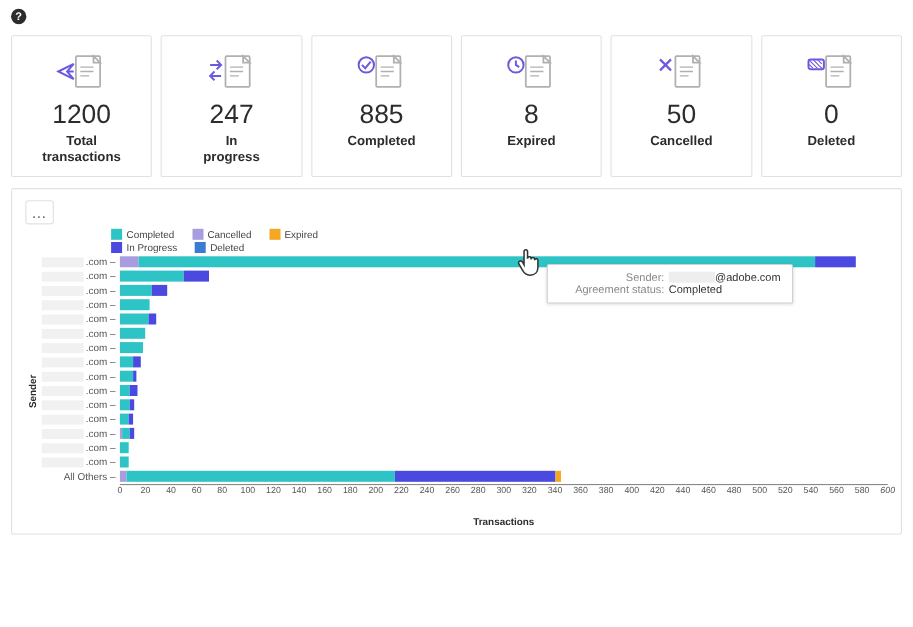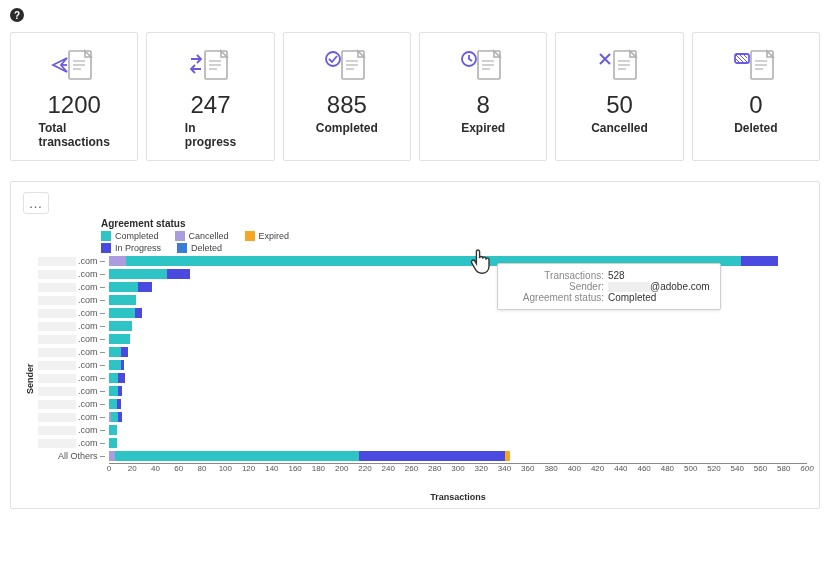--- a/index.html
+++ b/index.html
@@ -2,25 +2,25 @@
 <html><head>
 <meta charset="utf-8">
 <style>
 * { box-sizing: border-box; margin: 0; padding: 0; }
 body { font-family: -apple-system, BlinkMacSystemFont, "Segoe UI", Arial, sans-serif; background: #fff; width: 830px; height: 570px; overflow: hidden; color: #2c2c2c; }
 .page { padding: 8px 10px; }
 .page-title-row { display: flex; align-items: center; gap: 6px; margin-bottom: 10px; }
 .page-title { font-size: 18px; font-weight: 600; color: #2c2c2c; }
 .help-icon { width: 14px; height: 14px; border-radius: 50%; background: #2c2c2c; color: #fff; font-size: 10px; font-weight: 700; display: inline-flex; align-items: center; justify-content: center; cursor: pointer; }
 
-.cards { display: flex; gap: 8px; margin-bottom: 20px; }
+.cards { display: flex; gap: 8px; margin-bottom: 10px; }
 .card { flex: 1; border: 1px solid #e1e1e1; border-radius: 2px; padding: 12px 6px 10px; display: flex; flex-direction: column; align-items: center; justify-content: flex-start; min-height: 120px; }
 .card-icon { height: 38px; display: flex; align-items: center; justify-content: center; margin-bottom: 4px; }
 .card-value { font-size: 24px; font-weight: 300; color: #2c2c2c; margin-top: 4px; }
-.card-label { font-size: 12px; font-weight: 600; color: #2c2c2c; margin-top: 2px; text-align: left; line-height: 1.2; }
+.card-label { font-size: 12px; font-weight: 600; color: #2c2c2c; margin-top: 2px; text-align: center; line-height: 1.2; }
 
 .chart-panel { border: 1px solid #e1e1e1; border-radius: 2px; padding: 10px 12px 6px; position: relative; }
 .chart-header { display: flex; align-items: center; justify-content: space-between; }
 .chart-title { font-size: 14px; font-weight: 700; color: #2c2c2c; }
 .more-btn { width: 26px; height: 22px; border: 1px solid #e1e1e1; border-radius: 3px; display: flex; align-items: center; justify-content: center; cursor: pointer; font-size: 14px; letter-spacing: 1px; color: #666; }
 
 .legend { margin: 4px 0 2px 78px; }
 .legend-title { font-size: 10px; font-weight: 700; margin-bottom: 2px; }
 .legend-rows { display: flex; flex-direction: column; gap: 2px; }
 .legend-row { display: flex; gap: 16px; }
@@ -147,21 +147,20 @@
   <div class="card-value">0</div>
   <div class="card-label">Deleted</div>
       </div>
     </div>
 
   <div class="chart-panel">
     <div class="chart-header">
       <div class="more-btn">…</div>
     </div>
     <div class="legend">
-      <div class="legend-title">Agreement status</div>
       <div class="legend-rows" id="legend-rows">
           <div class="legend-row">
             <span class="legend-item">
               <span class="swatch" style="background:#2ec4c6"></span>
               <span>Completed</span>
             </span>
             <span class="legend-item">
               <span class="swatch" style="background:#a99de0"></span>
               <span>Cancelled</span>
             </span>
@@ -304,20 +303,19 @@
           </div>
         <div class="x-label">Transactions</div>
 
         <div class="cursor-hand" style="left:360px; top:-8px;">
           <svg width="26" height="30" viewBox="0 0 26 30">
               <path d="M9 3c1 0 1.6.8 1.6 1.8v6.4c0-1 .7-1.7 1.6-1.7s1.6.8 1.6 1.7v.6c0-1 .7-1.7 1.6-1.7s1.6.8 1.6 1.7v.9c0-1 .7-1.6 1.5-1.6s1.5.7 1.5 1.6v6.5c0 3.9-2.6 7-7.3 7-3.3 0-5.1-1.6-6.6-4.3l-3.4-6c-.5-.9-.2-2 .7-2.5.9-.5 2-.2 2.5.7l1.5 2.6V4.8C7.4 3.8 8 3 9 3z" fill="#fff" stroke="#333" stroke-width="1.4"></path>
             </svg>
         </div>
 
         <div class="tooltip" style="left:388px; top:8px;">
-          <div><span class="tlabel">Transactions:</span><span class="tval">528</span></div>
           <div><span class="tlabel">Sender:</span><span class="tval"><span class="redact"></span><span>@adobe.com</span></span></div>
           <div><span class="tlabel">Agreement status:</span><span class="tval">Completed</span></div>
         </div>
       </div>
     </div>
   </div>
 </div>
 
 </body></html>

